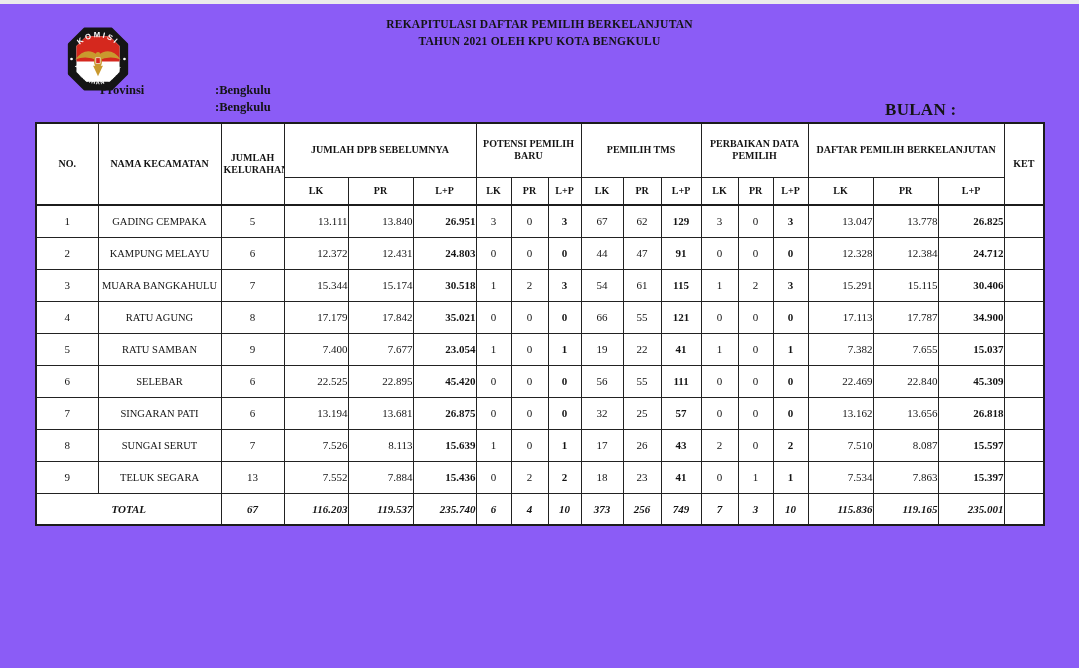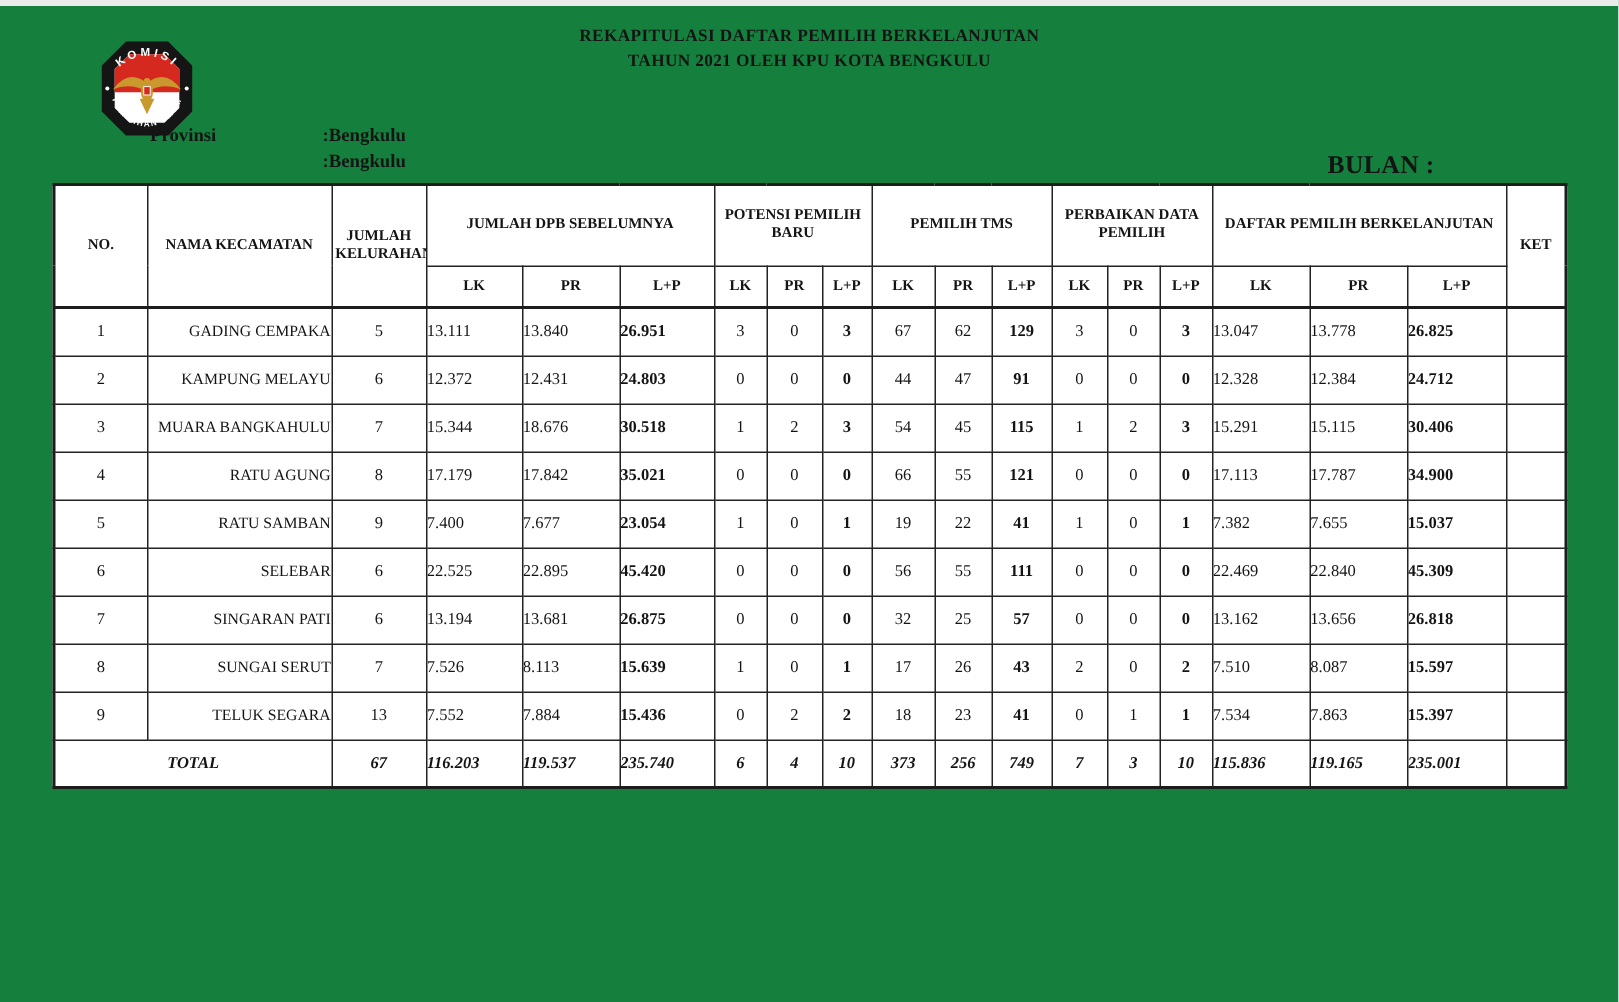--- a/index.html
+++ b/index.html
@@ -1,20 +1,20 @@
 <!DOCTYPE html>
 <html><head>
 <meta charset="utf-8">
 <style>
   * { box-sizing: border-box; }
   html,body { margin:0; padding:0; background:#fff; }
   .page {
     position: relative;
     width: 1079px; height: 668px;
-    background: #15803d;
+    background: #8b5cf6;
     font-family: "Liberation Serif", serif;
     color: #141414;
     overflow: hidden;
   }
   .top-strip {
     position:absolute; top:0; left:0; right:0; height:4px;
     background:#ebebeb;
   }
   .doc-title {
     position:absolute; top:16px; left:0; right:0;
@@ -46,22 +46,22 @@
   .doc-table thead th {
     font-size:10px; font-weight:bold; text-align:center;
     white-space:normal; line-height:12px; padding:2px 2px;
   }
   .doc-table thead tr.group-row th { height:54px; }
   .doc-table thead tr.sub-row th { height:28px;margin-left:28px; }
   .doc-table thead { border-bottom:2px solid #1c1c1c; }
   .doc-table tbody td { height:32px; }
   .doc-table tr.total-row td { height:32px; font-weight:bold; border-top:1.5px solid #1c1c1c;font-style:italic; }
   .c-center { text-align:center; }
-  .c-name   { text-align:right; padding-left:5px; font-size:10.5px; }
-  .c-num    { padding-right:9px; }
+  .c-name   { text-align:center; padding-left:5px; font-size:10.5px; }
+  .c-num    { text-align:right; padding-right:9px; }
   .c-sm     { text-align:center; }
   .bold     { font-weight:bold; }
 </style>
 </head>
 <body>
 
 <div class="page">
   <div class="top-strip"></div>
 
   <div class="doc-title">
@@ -196,27 +196,27 @@
           <td class="c-num">12.328</td>
           <td class="c-num">12.384</td>
           <td class="c-num bold">24.712</td>
           <td class="c-center"></td>
         </tr>
         <tr>
           <td class="c-center">3</td>
           <td class="c-name">MUARA BANGKAHULU</td>
           <td class="c-center">7</td>
           <td class="c-num">15.344</td>
-          <td class="c-num">18.676</td>
+          <td class="c-num">15.174</td>
           <td class="c-num bold">30.518</td>
           <td class="c-sm">1</td>
           <td class="c-sm">2</td>
           <td class="c-sm bold">3</td>
           <td class="c-sm">54</td>
-          <td class="c-sm">45</td>
+          <td class="c-sm">61</td>
           <td class="c-sm bold">115</td>
           <td class="c-sm">1</td>
           <td class="c-sm">2</td>
           <td class="c-sm bold">3</td>
           <td class="c-num">15.291</td>
           <td class="c-num">15.115</td>
           <td class="c-num bold">30.406</td>
           <td class="c-center"></td>
         </tr>
         <tr>

